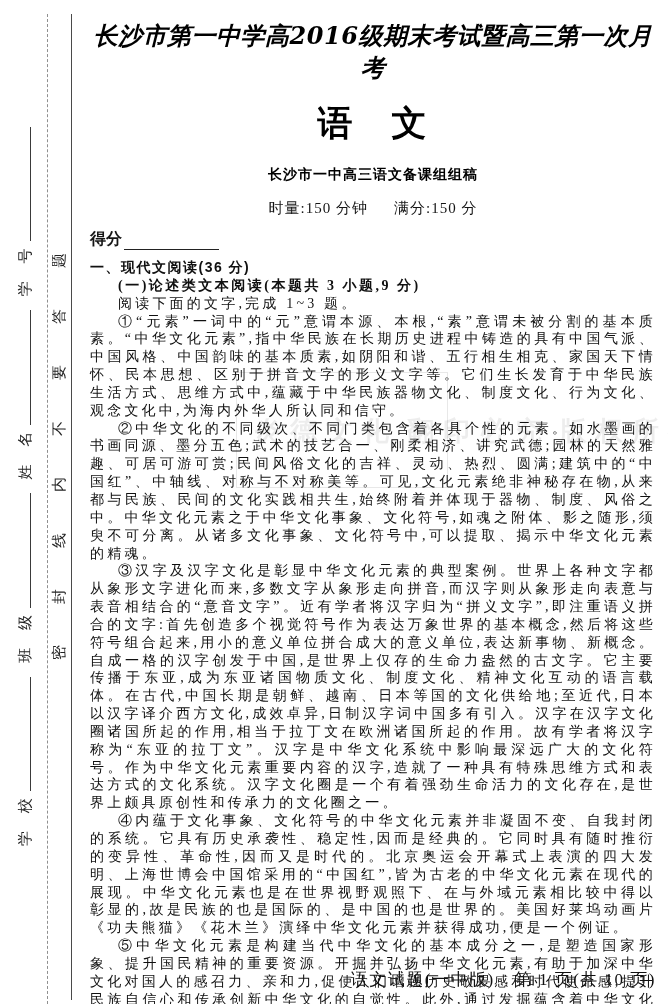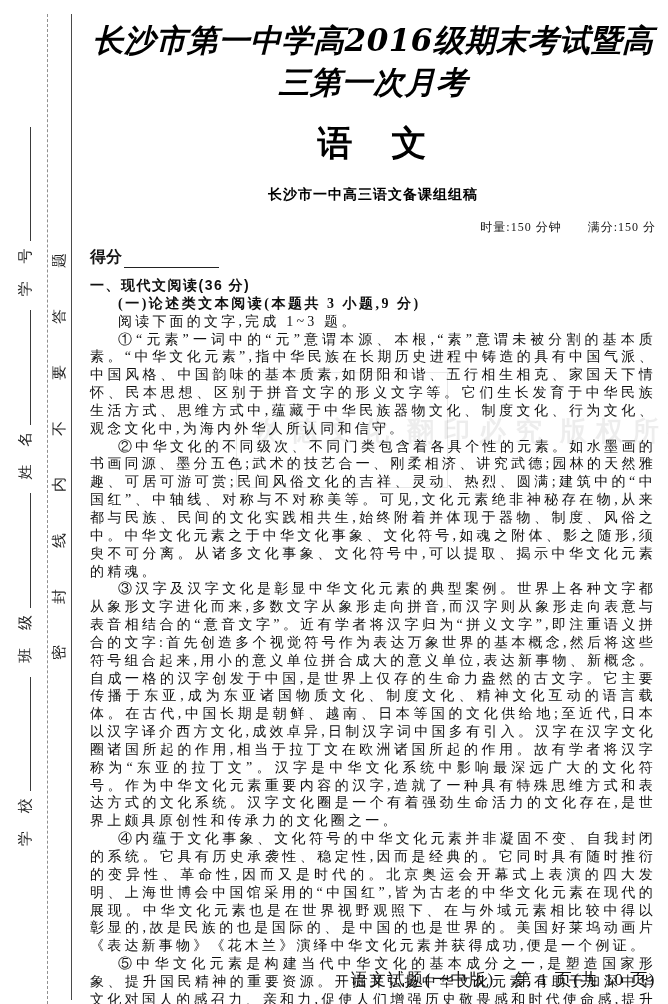--- a/index.html
+++ b/index.html
@@ -43,33 +43,33 @@
     font-size:27px; letter-spacing:9px; line-height:1;
     color:rgba(0,0,0,0.07); white-space:nowrap; text-indent:9px;
   }
 
   
   .content { position:absolute; left:90px; top:14px; width:566px; z-index:1; }
 
   .exam-title {
     margin:6px 0 16px; text-align:center;
     font-family:"DejaVu Serif", serif; font-style:italic; font-weight:bold;
-    font-size:31px; letter-spacing:0.5px; color:#000;
+    font-size:24px; letter-spacing:0.5px; color:#000;
   }
   .subject-title {
     margin:15px 0 0; text-align:center;
     font-family:"Liberation Sans", sans-serif; font-weight:bold;
     font-size:35px; letter-spacing:2px; color:#000;
   }
   .subtitle {
     margin:19px 0 0; text-align:center;
     font-family:"Liberation Sans", sans-serif; font-weight:bold;
     font-size:14px; letter-spacing:1px; color:#000;
   }
-  .meta { margin:15px 0 0; text-align:right; font-size:12px; letter-spacing:1px; }
+  .meta { margin:15px 0 0; text-align:center; font-size:15px; letter-spacing:1px; }
   .meta .gap { display:inline-block; width:26px; }
 
   .score-row {
     margin:11px 4px 0 0; display:flex; align-items:flex-end;
     font-family:"Liberation Sans", sans-serif; font-weight:bold; font-size:16px;
   }
   .score-blank { width:95px; border-bottom:1.5px solid #222; height:4px; margin-left:2px; }
 
   .body-text {
     margin-top:9px; font-size:14px; line-height:17.85px;
@@ -136,21 +136,21 @@
       <span class="score-blank"></span>
     </div>
 
     <div class="body-text">
       <p class="section-heading">一、现代文阅读(36 分)</p>
       <p class="subsection-heading">(一)论述类文本阅读(本题共 3 小题,9 分)</p>
       <p class="instruction">阅读下面的文字,完成 1~3 题。</p>
       <p class="para">①“元素”一词中的“元”意谓本源、本根,“素”意谓未被分割的基本质素。“中华文化元素”,指中华民族在长期历史进程中铸造的具有中国气派、中国风格、中国韵味的基本质素,如阴阳和谐、五行相生相克、家国天下情怀、民本思想、区别于拼音文字的形义文字等。它们生长发育于中华民族生活方式、思维方式中,蕴藏于中华民族器物文化、制度文化、行为文化、观念文化中,为海内外华人所认同和信守。</p>
       <p class="para">②中华文化的不同级次、不同门类包含着各具个性的元素。如水墨画的书画同源、墨分五色;武术的技艺合一、刚柔相济、讲究武德;园林的天然雅趣、可居可游可赏;民间风俗文化的吉祥、灵动、热烈、圆满;建筑中的“中国红”、中轴线、对称与不对称美等。可见,文化元素绝非神秘存在物,从来都与民族、民间的文化实践相共生,始终附着并体现于器物、制度、风俗之中。中华文化元素之于中华文化事象、文化符号,如魂之附体、影之随形,须臾不可分离。从诸多文化事象、文化符号中,可以提取、揭示中华文化元素的精魂。</p>
       <p class="para">③汉字及汉字文化是彰显中华文化元素的典型案例。世界上各种文字都从象形文字进化而来,多数文字从象形走向拼音,而汉字则从象形走向表意与表音相结合的“意音文字”。近有学者将汉字归为“拼义文字”,即注重语义拼合的文字:首先创造多个视觉符号作为表达万象世界的基本概念,然后将这些符号组合起来,用小的意义单位拼合成大的意义单位,表达新事物、新概念。自成一格的汉字创发于中国,是世界上仅存的生命力盎然的古文字。它主要传播于东亚,成为东亚诸国物质文化、制度文化、精神文化互动的语言载体。在古代,中国长期是朝鲜、越南、日本等国的文化供给地;至近代,日本以汉字译介西方文化,成效卓异,日制汉字词中国多有引入。汉字在汉字文化圈诸国所起的作用,相当于拉丁文在欧洲诸国所起的作用。故有学者将汉字称为“东亚的拉丁文”。汉字是中华文化系统中影响最深远广大的文化符号。作为中华文化元素重要内容的汉字,造就了一种具有特殊思维方式和表达方式的文化系统。汉字文化圈是一个有着强劲生命活力的文化存在,是世界上颇具原创性和传承力的文化圈之一。</p>
-      <p class="para">④内蕴于文化事象、文化符号的中华文化元素并非凝固不变、自我封闭的系统。它具有历史承袭性、稳定性,因而是经典的。它同时具有随时推衍的变异性、革命性,因而又是时代的。北京奥运会开幕式上表演的四大发明、上海世博会中国馆采用的“中国红”,皆为古老的中华文化元素在现代的展现。中华文化元素也是在世界视野观照下、在与外域元素相比较中得以彰显的,故是民族的也是国际的、是中国的也是世界的。美国好莱坞动画片《表达新事物》《花木兰》演绎中华文化元素并获得成功,便是一个例证。</p>
+      <p class="para">④内蕴于文化事象、文化符号的中华文化元素并非凝固不变、自我封闭的系统。它具有历史承袭性、稳定性,因而是经典的。它同时具有随时推衍的变异性、革命性,因而又是时代的。北京奥运会开幕式上表演的四大发明、上海世博会中国馆采用的“中国红”,皆为古老的中华文化元素在现代的展现。中华文化元素也是在世界视野观照下、在与外域元素相比较中得以彰显的,故是民族的也是国际的、是中国的也是世界的。美国好莱坞动画片《功夫熊猫》《花木兰》演绎中华文化元素并获得成功,便是一个例证。</p>
       <p class="para">⑤中华文化元素是构建当代中华文化的基本成分之一,是塑造国家形象、提升国民精神的重要资源。开掘并弘扬中华文化元素,有助于加深中华文化对国人的感召力、亲和力,促使人们增强历史敬畏感和时代使命感,提升民族自信心和传承创新中华文化的自觉性。此外,通过发掘蕴含着中华文化元素的文化事象、文化符号,彰显可亲可敬的中国风格,并将其传播给异域受众,可以推动中华文化“走出去”。</p>
 
     </div>
   </div>
 
   <div class="page-footer">
     <span>语文试题(一中版)</span><span class="page-info">第 1 页(共 10 页)</span>
   </div>
 
 </div>

